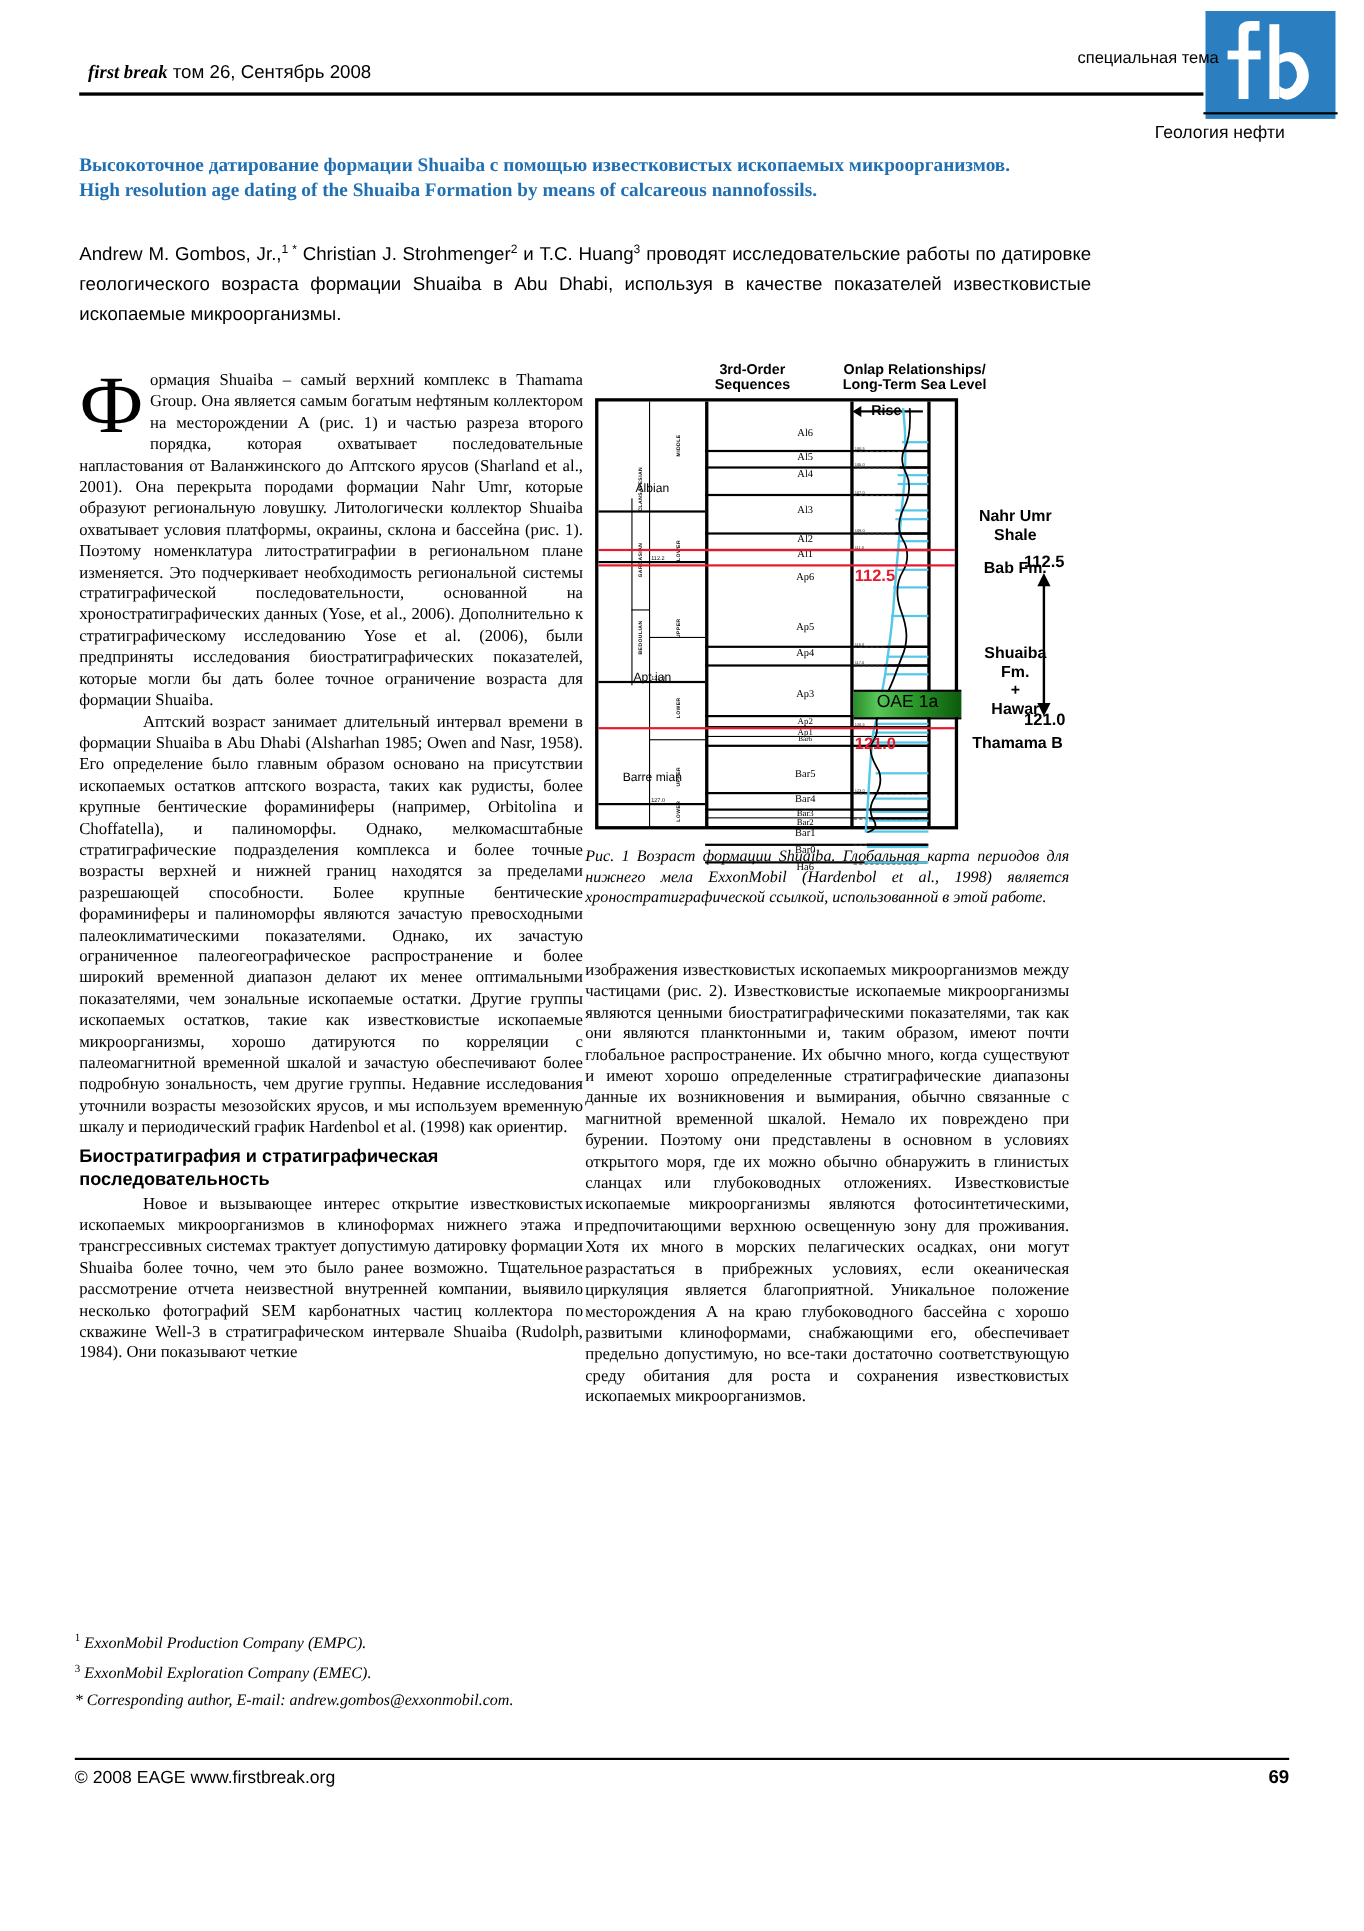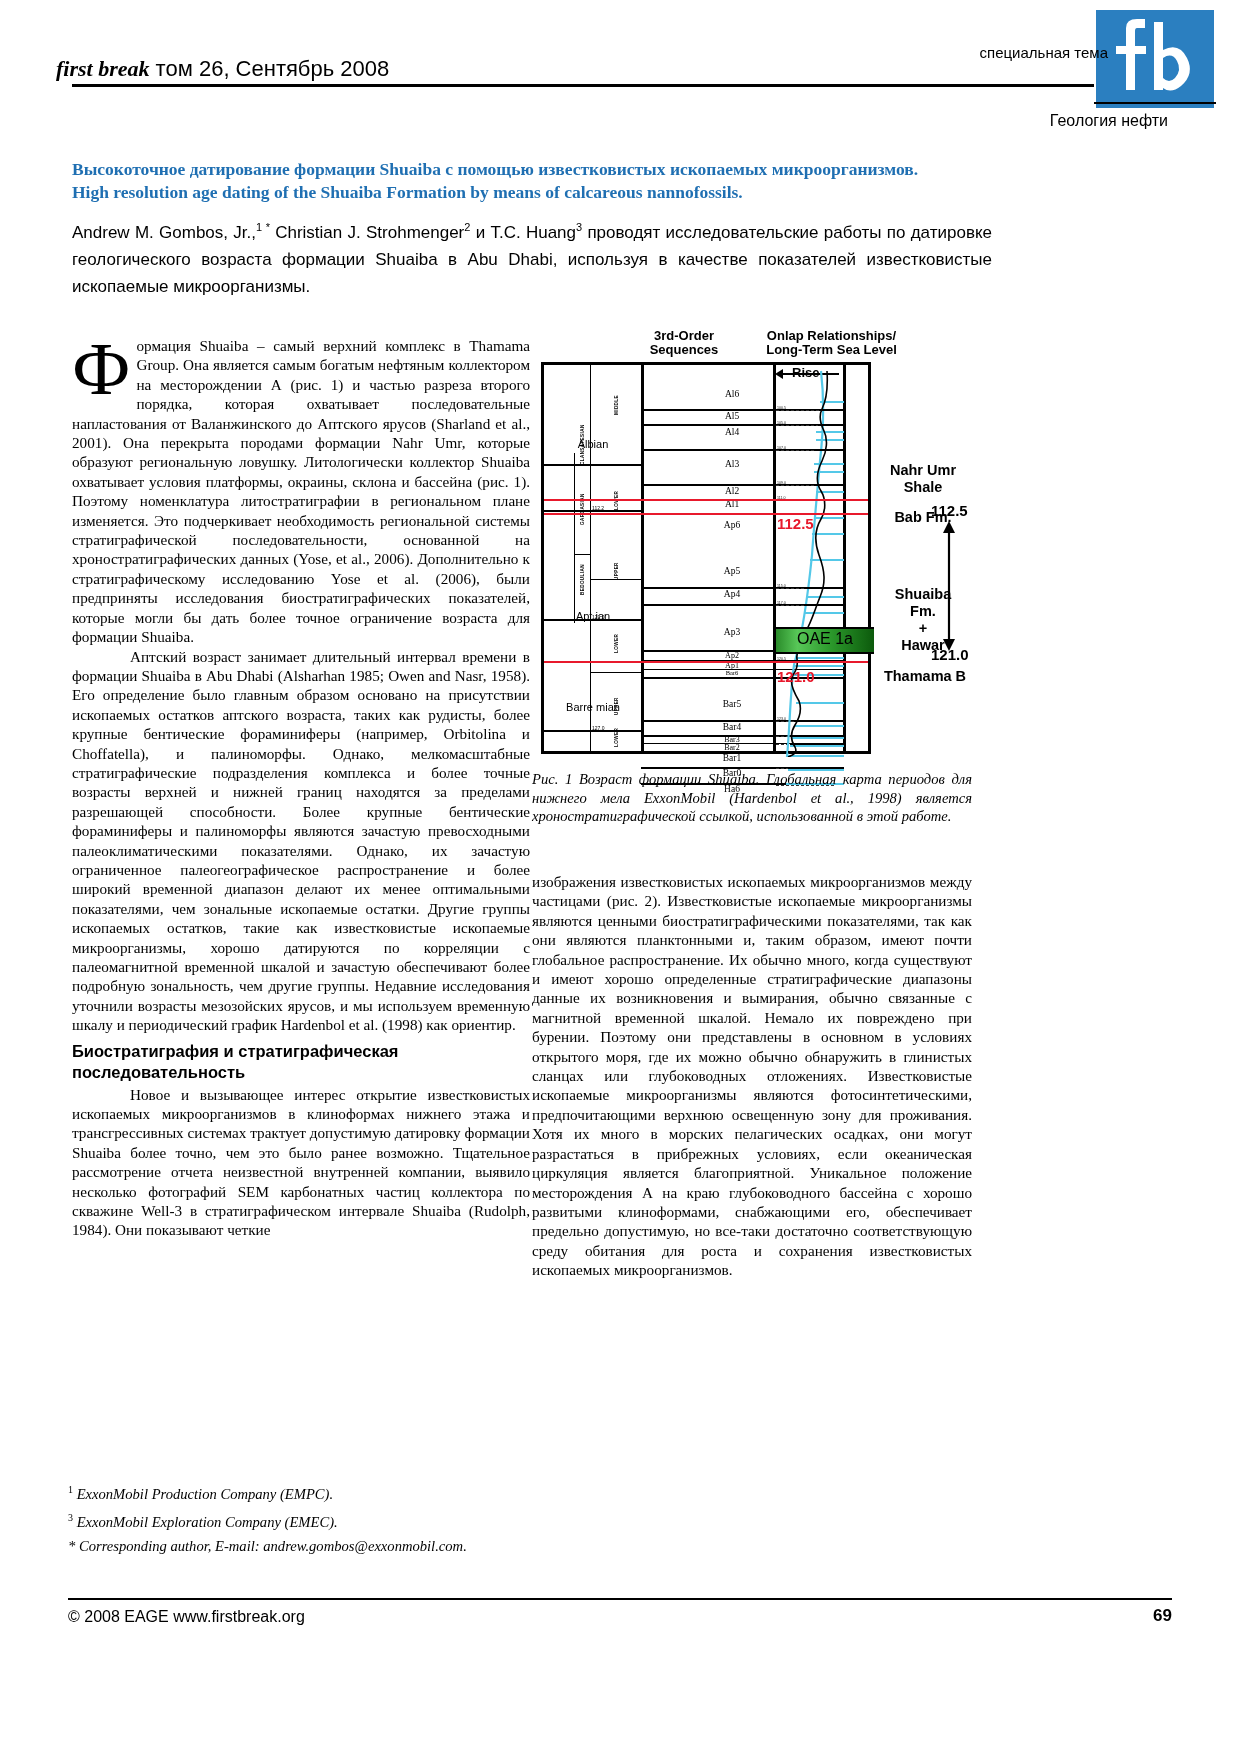--- a/index.html
+++ b/index.html
@@ -18,40 +18,40 @@
     position:absolute;left:1096px;top:10px;width:118px;height:98px;
     background:#2b7fc0;
   }
   .fb-logo svg{display:block;}
   .hdr-special{
     position:absolute;right:132px;top:44px;
     font-family:"Liberation Sans",sans-serif;
     font-size:15px;color:#000;
   }
   .hdr-left{
-    position:absolute;left:56px;top:56px;
-    font-family:"Liberation Sans",sans-serif;
-    font-size:22px;white-space:nowrap;
+    position:absolute;left:80px;top:56px;
+    font-family:"Liberation Sans",sans-serif;
+    font-size:17px;white-space:nowrap;
   }
   .hdr-left .it{font-family:"Liberation Serif",serif;font-style:italic;font-weight:bold;}
   .hdr-rule{
     position:absolute;left:72px;top:84px;width:1022px;height:3px;background:#000;
   }
   .hdr-rule2{
     position:absolute;left:1094px;top:102px;width:122px;height:2px;background:#000;
   }
   .hdr-section{
     position:absolute;right:72px;top:112px;
     font-family:"Liberation Sans",sans-serif;
     font-size:16px;
   }
 
   
   .title{
-    position:absolute;left:72px;top:158px;width:1100px;
+    position:absolute;left:72px;top:138px;width:1100px;
     color:#1f6fb2;font-weight:bold;font-size:17.5px;line-height:23px;
     font-family:"Liberation Serif",serif;
   }
 
   
   .byline{
     position:absolute;left:72px;top:214px;width:920px;
     font-family:"Liberation Sans",sans-serif;
     font-size:17px;line-height:27px;text-align:justify;
   }

